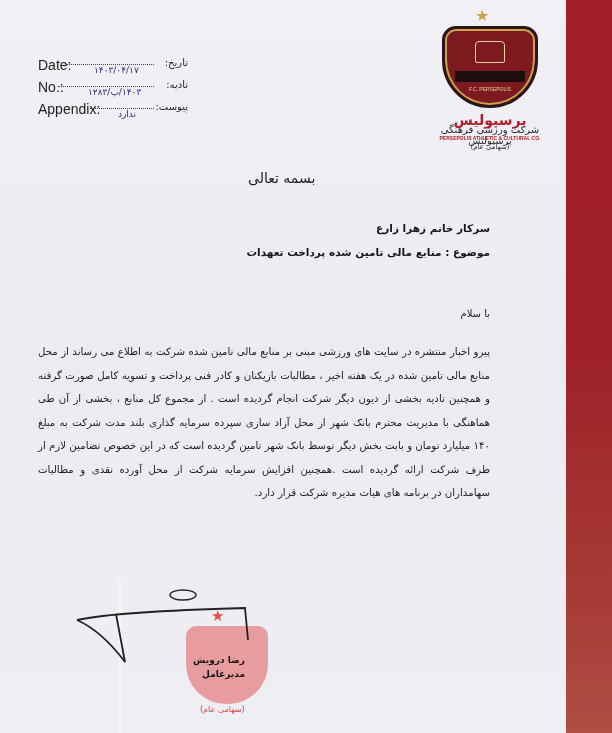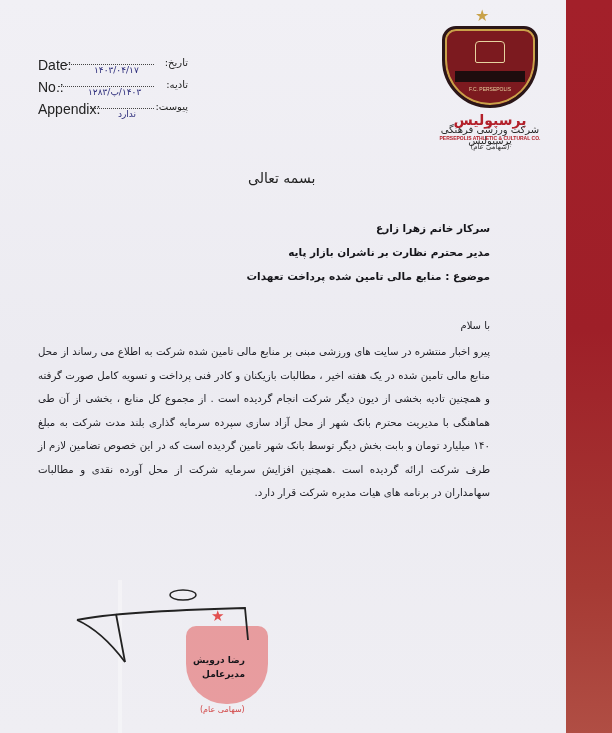--- a/index.html
+++ b/index.html
@@ -43,21 +43,21 @@
   .co-fa-2 { position: absolute; left: 0; width: 116px; top: 118px; text-align: center; font-size: 10px; color: #2b2b2b; direction: rtl; }
   .co-en { position: absolute; left: 0; width: 116px; top: 129px; text-align: center; font-size: 5px; font-weight: bold; color: #b3202a; font-family: "Liberation Sans", sans-serif; }
   .co-fa-3 { position: absolute; left: 0; width: 116px; top: 137px; text-align: center; font-size: 7px; color: #2b2b2b; direction: rtl; }
 
   .basmala { position: absolute; left: 248px; top: 170px; font-size: 14px; color: #222; direction: rtl; }
 
   .addressee { position: absolute; right: 76px; top: 222px; direction: rtl; text-align: right; font-weight: bold; font-size: 10.5px; color: #15151a; }
   .addressee div { margin-bottom: 12px; }
   .addressee .subject { margin-top: 4px; }
 
-  .salute { position: absolute; right: 76px; top: 320px; direction: rtl; font-size: 10px; }
+  .salute { position: absolute; right: 76px; top: 308px; direction: rtl; font-size: 10px; }
 
   .body-text {
     position: absolute; left: 38px; right: 76px; top: 340px;
     direction: rtl; text-align: justify; font-family: "DejaVu Sans", sans-serif;
     font-size: 10.2px; line-height: 23.5px; color: #1c1c22;
   }
 
   
   .stamp {
     position: absolute; left: 186px; top: 626px; width: 82px; height: 78px;
@@ -104,21 +104,20 @@
     <div class="co-fa-1">پرسپولیس</div>
     <div class="co-fa-2">شرکت ورزشی فرهنگی پرسپولیس</div>
     <div class="co-en">PERSEPOLIS ATHLETIC &amp; CULTURAL CO.</div>
     <div class="co-fa-3">(سهامی عام)</div>
   </div>
 
   <div class="basmala">بسمه تعالی</div>
 
   <div class="addressee">
     <div>سرکار خانم زهرا زارع</div>
-    <div>مدیر محترم  نظارت بر ناشران بازار پایه</div>
     <div class="subject">موضوع : منابع مالی تامین شده پرداخت تعهدات</div>
   </div>
 
   <div class="salute">با سلام</div>
 
   <div class="body-text">پیرو اخبار منتشره در سایت های ورزشی مبنی بر منابع مالی تامین شده شرکت به اطلاع می رساند از محل منابع مالی تامین شده در یک هفته اخیر ، مطالبات بازیکنان و کادر فنی پرداخت و تسویه کامل صورت گرفته و همچنین تادیه بخشی از دیون دیگر شرکت انجام گردیده است . از مجموع کل منابع ، بخشی از آن طی هماهنگی با مدیریت محترم بانک شهر از محل آزاد سازی سپرده سرمایه گذاری بلند مدت شرکت به مبلغ ۱۴۰ میلیارد تومان و بابت بخش دیگر توسط بانک شهر تامین گردیده است که در این خصوص تضامین لازم از طرف شرکت ارائه گردیده است .همچنین افزایش سرمایه شرکت از محل آورده نقدی و مطالبات سهامداران در برنامه های هیات مدیره شرکت قرار دارد.</div>
 
   <div class="fold-line"></div>
 
   <span class="stamp-star">★</span>

